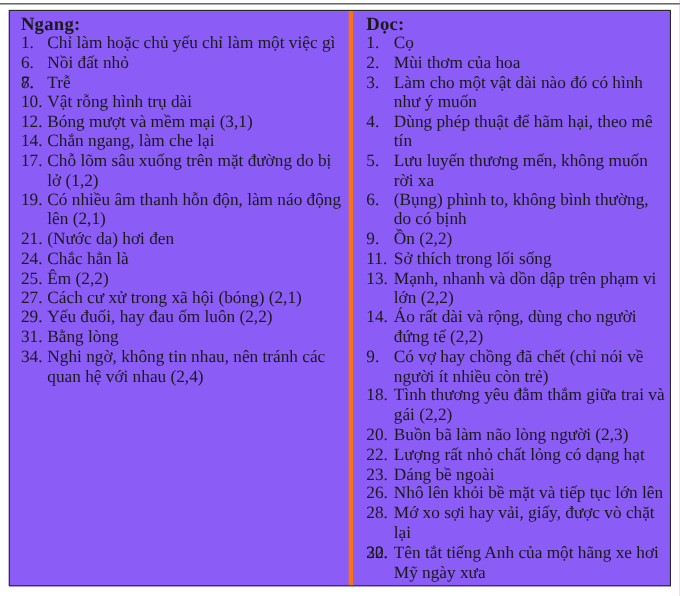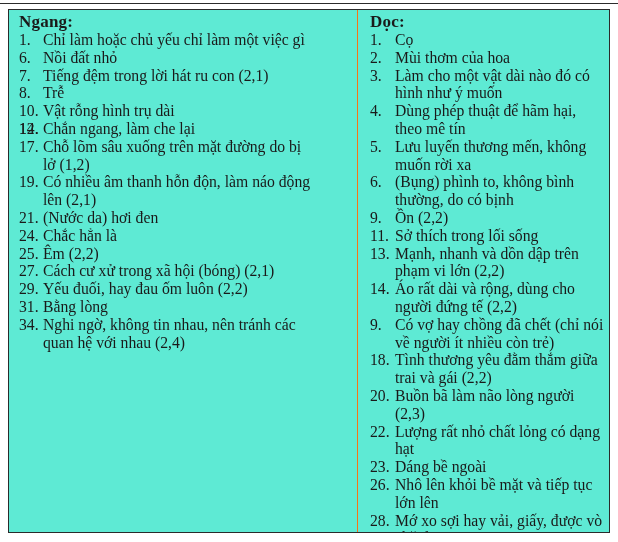--- a/index.html
+++ b/index.html
@@ -25,35 +25,34 @@
   }
   .clues-table {
     position: absolute;
     left: 8px;
     top: 9px;
     width: 602px;
     height: 524px;
     border: 1px solid #2b2b2b;
     box-sizing: border-box;
     display: flex;
-    background: #5eead4;
+    background: #8b5cf6;
   }
   .col {
     box-sizing: border-box;
     overflow: hidden;
   }
   .col-across {
     width: 308px;
     padding: 2px 6px 0 10px;
   }
   .col-down {
     flex: 1;
-    border-left: 1px solid #f97316;
+    border-left: 4px solid #f97316;
     padding: 2px 3px 0 12px;
-    margin-left: 40px;
   }
   .col-header {
     display: block;
     font-weight: bold;
     font-size: 17px;
     line-height: 19px;
     letter-spacing: 0.2px;
   }
   .clue {
     position: relative;
@@ -74,24 +73,24 @@
 <body>
 
 <div class="top-rule"></div>
 
 <div class="clues-table">
   <div class="col col-across">
     <span class="col-header">Ngang:</span>
     <div>
         <div class="clue"><span class="num">1.</span><span>Chỉ làm hoặc chủ yếu chỉ làm một việc gì</span></div>
         <div class="clue"><span class="num">6.</span><span>Nồi đất nhỏ</span></div>
-        <div class="clue"><span class="num">7.</span><span>Tiếng đệm trong lời hát ru con (2,1)</span></div>
+        <div class="clue"><span class="num">7.</span></div>
         <div class="clue"><span class="num">8.</span><span>Trễ</span></div>
         <div class="clue"><span class="num">10.</span><span>Vật rỗng hình trụ dài</span></div>
-        <div class="clue"><span class="num">12.</span></div>
+        <div class="clue"><span class="num">12.</span><span>Bóng mượt và mềm mại (3,1)</span></div>
         <div class="clue"><span class="num">14.</span><span>Chắn ngang, làm che lại</span></div>
         <div class="clue"><span class="num">17.</span><span>Chỗ lõm sâu xuống trên mặt đường do bị lở (1,2)</span></div>
         <div class="clue"><span class="num">19.</span><span>Có nhiều âm thanh hỗn độn, làm náo động lên (2,1)</span></div>
         <div class="clue"><span class="num">21.</span><span>(Nước da) hơi đen</span></div>
         <div class="clue"><span class="num">24.</span><span>Chắc hẳn là</span></div>
         <div class="clue"><span class="num">25.</span><span>Êm (2,2)</span></div>
         <div class="clue"><span class="num">27.</span><span>Cách cư xử trong xã hội (bóng) (2,1)</span></div>
         <div class="clue"><span class="num">29.</span><span>Yếu đuối, hay đau ốm luôn (2,2)</span></div>
         <div class="clue"><span class="num">31.</span><span>Bằng lòng</span></div>
         <div class="clue"><span class="num">34.</span><span>Nghi ngờ, không tin nhau, nên tránh các quan hệ với nhau (2,4)</span></div>

